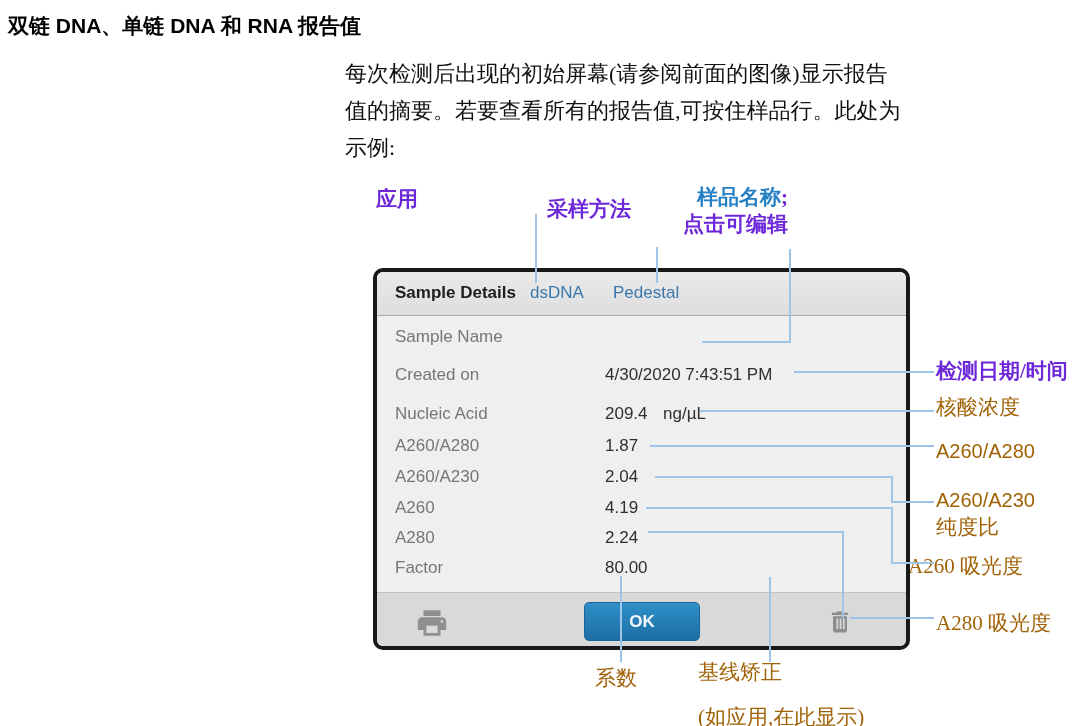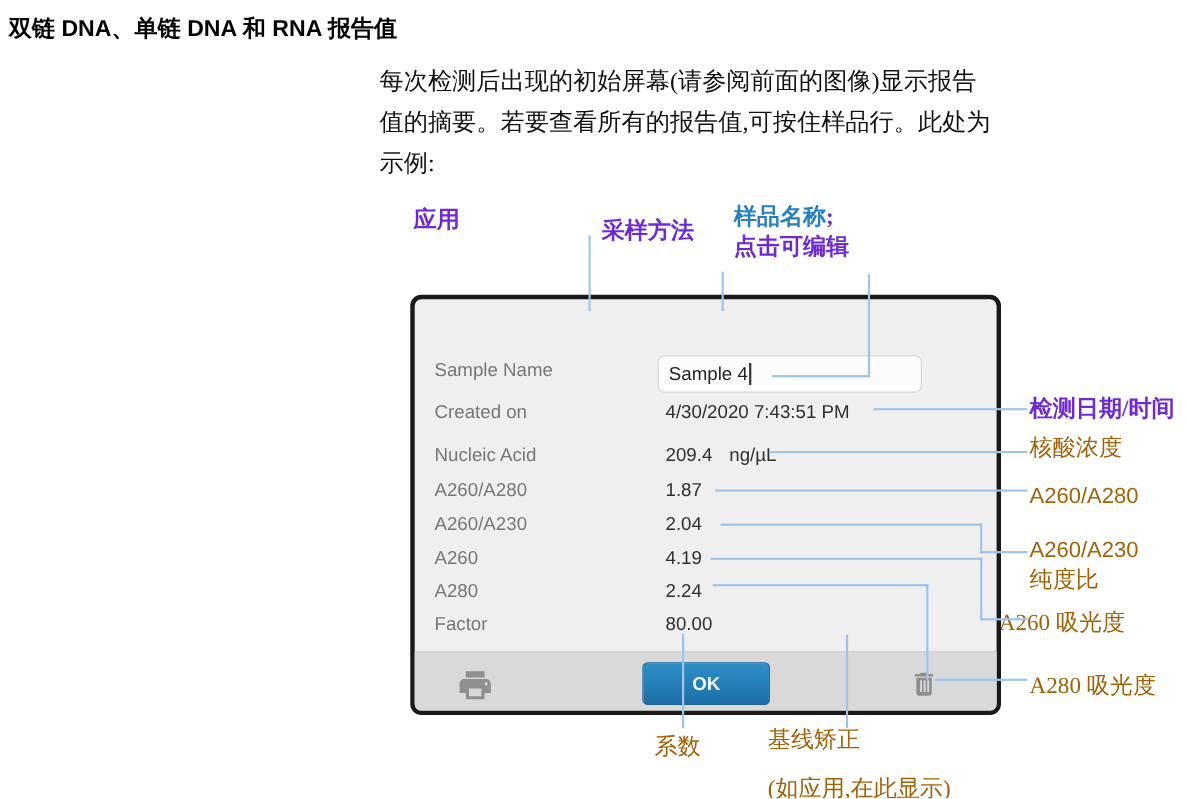--- a/index.html
+++ b/index.html
@@ -69,44 +69,45 @@
 
 <div id="canvas">
 
   <div class="doc-heading">双链 DNA、单链 DNA 和 RNA 报告值</div>
   <div class="doc-intro">每次检测后出现的初始屏幕(请参阅前面的图像)显示报告
 值的摘要。若要查看所有的报告值,可按住样品行。此处为
 示例:</div>
 
   <div class="ann ann-bold" style="left:376px; top:186px;">应用</div>
   <div class="ann ann-bold" style="left:547px; top:196px;">采样方法</div>
-  <div class="ann" style="left:667px; top:184px;">
+  <div class="ann" style="left:683px; top:184px;text-align:right;">
     <span class="ann-blue-b">样品名称</span><span class="ann-bold">;</span><br>
     <span class="ann-bold">点击可编辑</span>
   </div>
 
   <div class="ann ann-bold" style="left:936px; top:358px;">检测日期/时间</div>
   <div class="ann ann-blue" style="left:936px; top:394px;">核酸浓度</div>
   <div class="ann ann-blue" style="left:936px; top:438px; font-family:'Liberation Sans',sans-serif; font-size:20px;">A260/A280</div>
   <div class="ann ann-blue" style="left:936px; top:487px; font-family:'Liberation Sans',sans-serif; font-size:20px;">A260/A230</div>
   <div class="ann ann-blue" style="left:936px; top:514px;">纯度比</div>
   <div class="ann ann-blue" style="left:908px; top:553px;">A260 吸光度</div>
   <div class="ann ann-blue" style="left:936px; top:610px;">A280 吸光度</div>
 
   <div class="ann ann-blue" style="left:595px; top:665px;">系数</div>
   <div class="ann ann-blue" style="left:698px; top:659px;">基线矫正</div>
   <div class="ann ann-blue" style="left:698px; top:688px;margin-top:16px;">(如应用,在此显示)</div>
 
   <div id="dialog">
+    <div class="dlg-header">
+      <div class="dlg-title">Sample Details</div>
+      <div class="dlg-link" style="left:153px;">dsDNA</div>
+      <div class="dlg-link" style="left:236px;">Pedestal</div>
+    </div>
 
     <div class="drow-label" style="top:55px;">Sample Name</div>
-    <div class="name-input">
-      <span>Sample 4</span>
-      <span class="caret"></span>
-    </div>
 
     <div class="drow-label" style="top:93px;">Created on</div>
     <div class="drow-value" style="top:93px;text-align:right;">4/30/2020 7:43:51 PM</div>
 
     <div class="drow-label" style="top:132px;">Nucleic Acid</div>
     <div class="drow-value" style="top:132px;">209.4</div>
     <div class="drow-unit" style="top:132px;">ng/µL</div>
 
     <div class="drow-label" style="top:164px;">A260/A280</div>
     <div class="drow-value" style="top:164px;">1.87</div>

